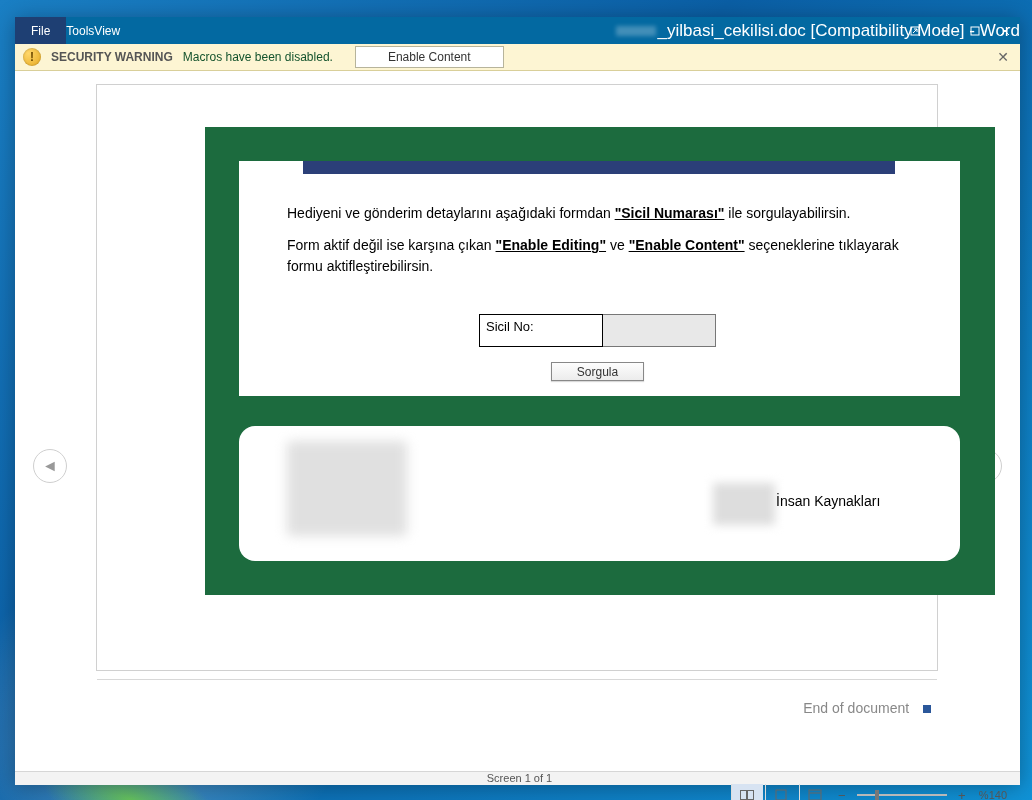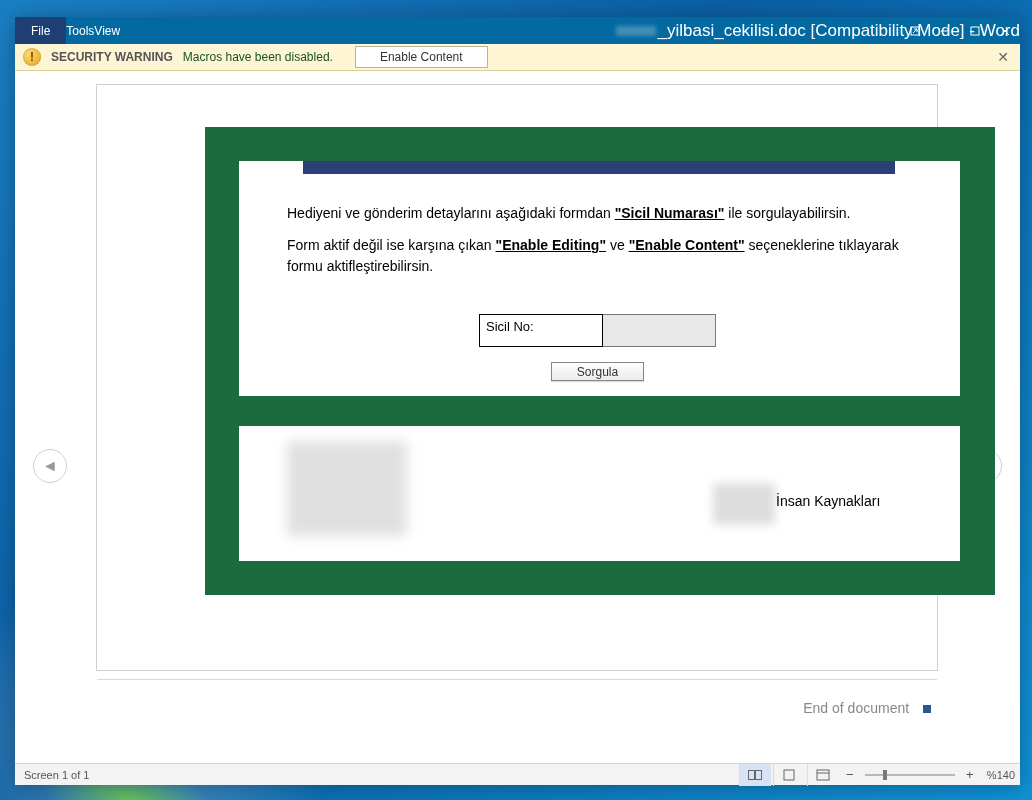--- a/index.html
+++ b/index.html
@@ -72,21 +72,21 @@
   width: 18px; height: 18px; border-radius: 50%;
   background: radial-gradient(circle at 30% 30%, #ffd76b, #e6a91f);
   display: flex; align-items: center; justify-content: center;
   margin-right: 10px; box-shadow: inset 0 0 2px rgba(0,0,0,.3);
   color: #6e4a00; font-weight: bold; font-size: 12px;
 }
 .sec-title { font-weight: 600; margin-right: 10px; color: #555; }
 .sec-msg { color: #14532d; margin-right: 22px; }
 .enable-btn {
   border: 1px solid #b7b49b; background: #fff;
-  padding: 3px 24px; font-size: 12px; color: #333;
+  padding: 3px 32px; font-size: 12px; color: #333;
   cursor: default;
 }
 .sec-close {
   margin-left: auto; width: 18px; height: 18px;
   display: flex; align-items: center; justify-content: center;
   color: #666; font-size: 14px;
 }
 
 .doc-area {
   flex: 1; background: #fff; overflow: hidden; position: relative;
@@ -133,21 +133,21 @@
 }
 .sorgula-btn {
   margin-top: 15px; width: 93px; height: 19px;
   border: 1px solid #888; background: linear-gradient(#fdfdfd,#ececec);
   font-size: 12px; color: #333; display: flex;
   align-items: center; justify-content: center;
   box-shadow: 0 1px 1px rgba(0,0,0,.15);
 }
 .white2 {
   position: absolute; left: 34px; top: 299px;
-  width: 721px; height: 135px; background: #fff;
+  width: 721px; height: 135px; background: #fff; border-radius: 16px;
 }
 .logo-blur {
   position: absolute; left: 48px; top: 15px;
   width: 120px; height: 95px; background: #e0e0e0;
   filter: blur(6px); border-radius: 4px;
 }
 .small-blur {
   position: absolute; left: 474px; top: 57px;
   width: 62px; height: 42px; background: #ddd; filter: blur(5px);
 }
@@ -173,23 +173,24 @@
   position: absolute; top: 378px;
   width: 34px; height: 34px; border-radius: 50%;
   background: rgba(255,255,255,.85); border: 1px solid #cfcfcf;
   display: flex; align-items: center; justify-content: center;
   color: #999; font-size: 16px;
 }
 .nav-l { left: 18px; } .nav-r { right: 18px; }
 
 
 .status {
-  height: 22px; background: #f3f3f3; border-top: 1px solid #d6d6d6;
+  height: 14px; background: #f3f3f3; border-top: 1px solid #d6d6d6;
   display: flex; align-items: center; font-size: 11px; color: #555;
-  padding: 0 5px;
+  padding: 0 13px;
+  flex-direction: column;
 }
 .status-left { padding-left: 4px; }
 .status-right { margin-left: auto; display: flex; align-items: center; gap: 2px; }
 .view-btn {
   width: 32px; height: 22px; display: flex; align-items: center; justify-content: center;
   border-left: 1px solid #ddd;
 }
 .view-btn.active { background: #d7e3f2; }
 .view-btn svg { width: 14px; height: 12px; stroke: #666; fill: none; stroke-width: 1; }
 .zoom-minus, .zoom-plus {

